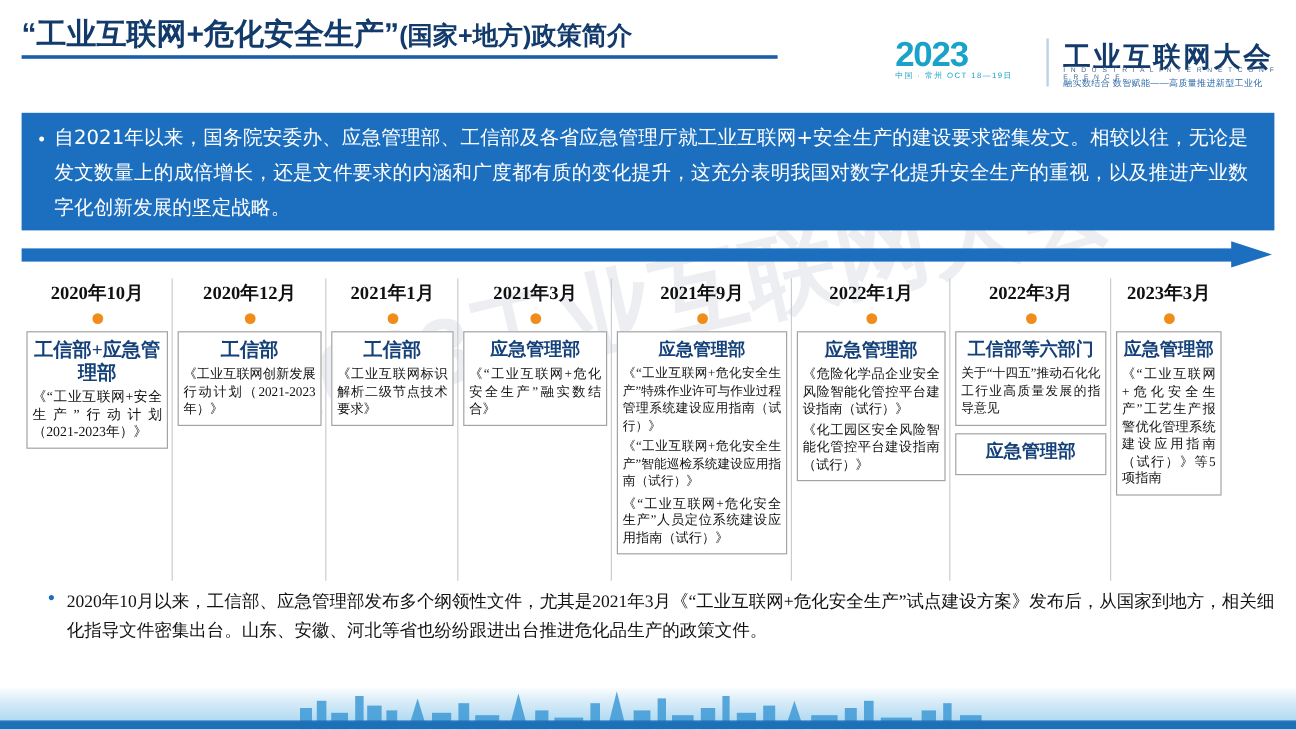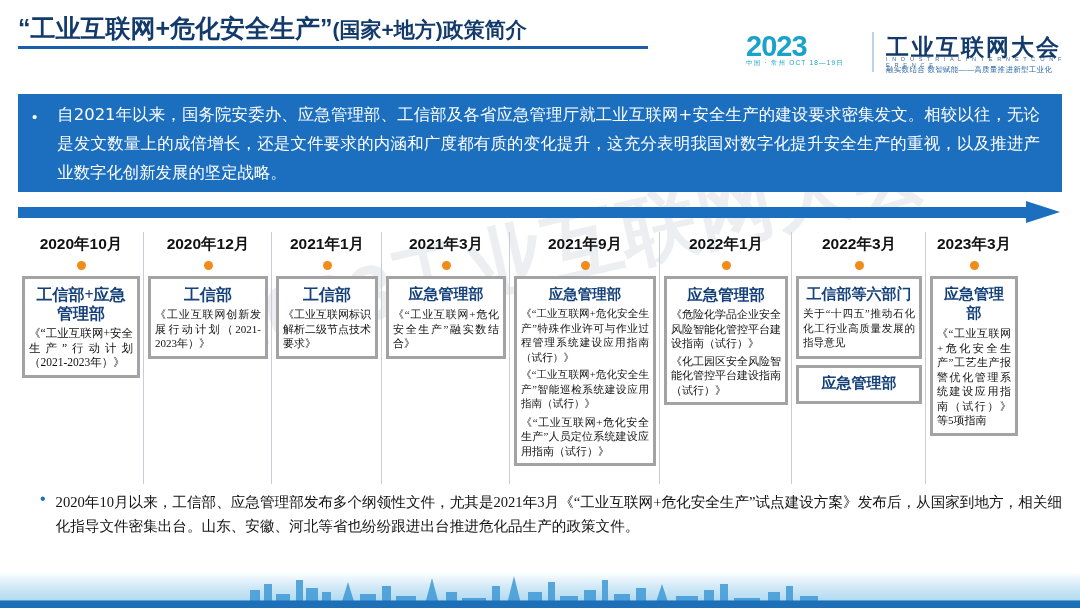--- a/index.html
+++ b/index.html
@@ -68,21 +68,20 @@
     display: flex; align-items: center;
   }
   .summary .bullet {
     color: #ffffff; font-size: 15px; margin-left: 14px; margin-right: 8px;
     align-self: flex-start; margin-top: 14px;
   }
   .summary .txt {
     color: #ffffff; font-size: 16.4px; line-height: 29px;
     padding-right: 22px; text-align: justify;
     font-family: "DejaVu Sans", sans-serif;
-    margin-left: 12px;
   }
   
   .arrow-wrap { position: absolute; left: 18px; top: 202px; width: 1044px; height: 22px; }
   .arrow-bar {
     position: absolute; left: 0; top: 5px; width: 1012px; height: 11px;
     background: #1c6fbf;
   }
   .arrow-head {
     position: absolute; left: 1008px; top: -1px;
     width: 0; height: 0;
@@ -91,34 +90,34 @@
     border-left: 34px solid #1c6fbf;
   }
   
   .timeline {
     position: absolute; left: 18px; top: 232px; width: 1044px; height: 252px;
     display: flex;
   }
   .col { position: relative; height: 100%; }
   .col-date {
     text-align: center; font-size: 15.5px; font-weight: bold; color: #111111;
-    font-family: Liberation Sans, sans-serif;
+    font-family: Liberation Serif, serif;
     padding-top: 2px; height: 26px; white-space: nowrap;
   }
   .col-dot {
     width: 9px; height: 9px; border-radius: 50%;
     background: #f08c1a; margin: 3px auto 0 auto;
   }
   .col-sep {
     position: absolute; right: 0; top: 0; width: 1px; height: 252px;
     background: #c9cdd2;
   }
   .card {
     margin: 6px 4px 0 4px; background: #ffffff;
-    border: 3px solid #a3a3a3;
+    border: 1px solid #a3a3a3;
     padding: 4px 4px 5px 4px;
   }
   .card-title {
     text-align: center; font-weight: bold; color: #15417a;
     font-family: "Liberation Serif", serif;
     line-height: 19px; padding: 2px 0 3px 0;
   }
   .card-body {
     font-family: "Liberation Serif", serif;
     color: #111111; line-height: 14.5px; text-align: justify;

